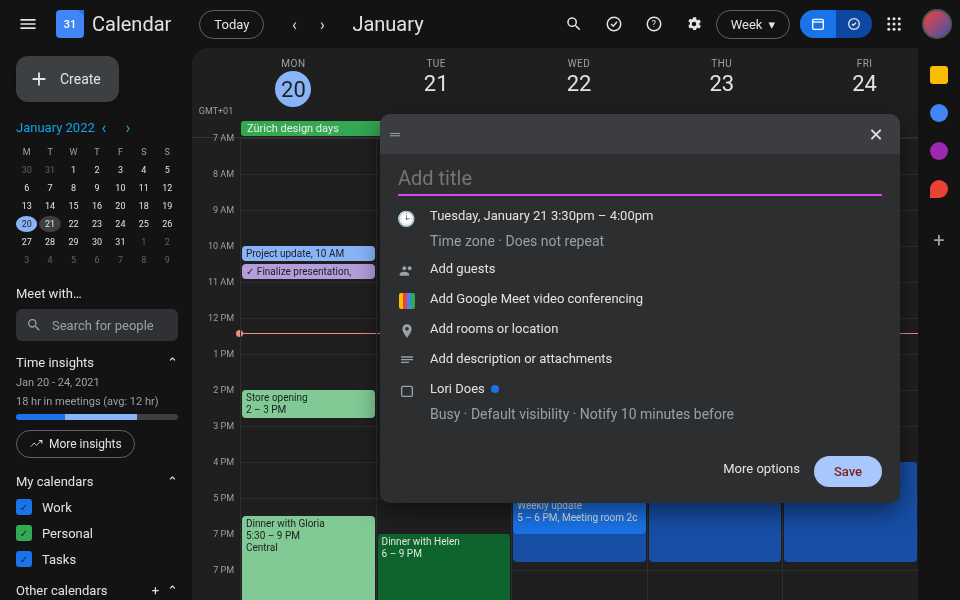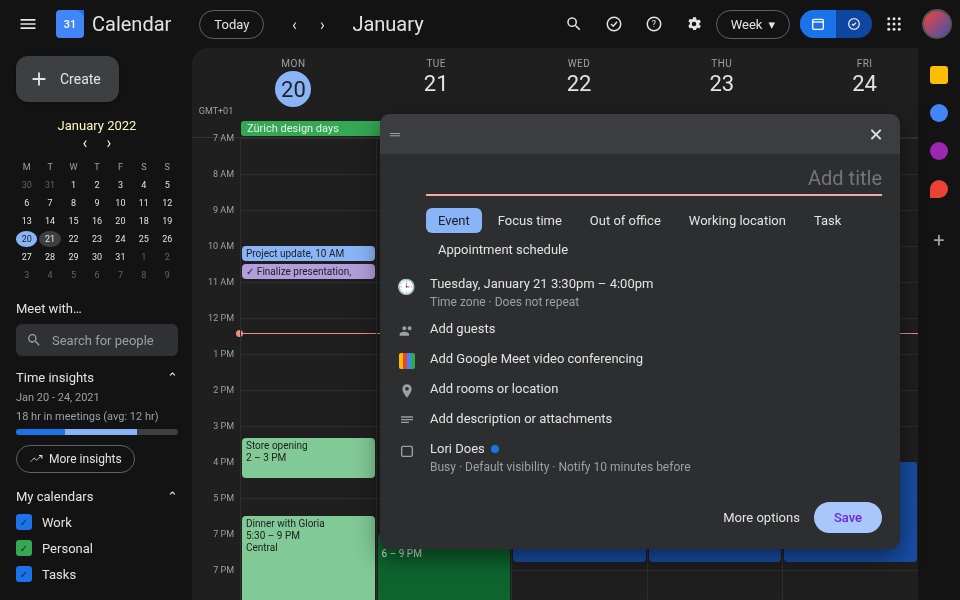--- a/index.html
+++ b/index.html
@@ -24,21 +24,21 @@
 .view-toggle-btn.active { background: #1a73e8; border-radius: 20px 0 0 20px; }
 .view-toggle-btn:last-child { border-radius: 0 20px 20px 0; }
 .apps-icon { width: 36px; height: 36px; display: flex; align-items: center; justify-content: center; cursor: pointer; }
 .avatar { width: 30px; height: 30px; border-radius: 50%; background: linear-gradient(135deg, #f44336, #3f51b5); margin-left: 6px; border: 2px solid #555; }
 
 
 .main { display: flex; height: 552px; }
 .sidebar { width: 186px; padding: 8px 8px 0 16px; overflow-y: auto; }
 .create-btn { background: #3c4043; border-radius: 12px; padding: 12px 18px 12px 12px; display: inline-flex; align-items: center; gap: 10px; cursor: pointer; font-size: 14px; box-shadow: 0 1px 3px rgba(0,0,0,0.3); }
 .mini-cal { margin-top: 16px; }
-.mini-cal-header { display: flex; align-items: center; justify-content: flex-start; font-size: 13px; color: #fef9c3; flex-direction: column; }
+.mini-cal-header { display: flex; align-items: center; justify-content: flex-start; font-size: 13px; color: #0ea5e9; }
 .mini-cal-nav { display: flex; gap: 6px; }
 .mini-cal-nav span { width: 18px; height: 18px; display: flex; align-items: center; justify-content: center; cursor: pointer; font-size: 16px; }
 .mini-cal-grid { display: grid; grid-template-columns: repeat(7, 1fr); gap: 2px; margin-top: 8px; font-size: 9px; text-align: center; }
 .mini-cal-dow { color: #9aa0a6; padding: 3px 0; }
 .mini-cal-day { padding: 3px 0; color: #e3e3e3; cursor: pointer; border-radius: 50%; }
 .mini-cal-day.dim { color: #5f6368; }
 .mini-cal-day.today { background: #8ab4f8; color: #202124; }
 .mini-cal-day.selected { background: #3c4043; }
 .section-label { font-size: 13px; margin-top: 18px; color: #e3e3e3; }
 .search-box { background: #303134; border-radius: 6px; padding: 8px 10px; display: flex; align-items: center; gap: 10px; margin-top: 8px; font-size: 13px; color: #9aa0a6; }
@@ -86,31 +86,31 @@
 .right-rail { width: 42px; display: flex; flex-direction: column; align-items: center; gap: 20px; padding-top: 18px; }
 .rail-icon { width: 18px; height: 18px; border-radius: 3px; }
 
 
 .dialog { position: absolute; left: 380px; top: 114px; width: 520px; background: #2d2e30; border-radius: 10px; box-shadow: 0 8px 24px rgba(0,0,0,0.5); z-index: 100; }
 .dialog-header { display: flex; align-items: center; justify-content: space-between; padding: 6px 10px; background: #3c3d40; border-radius: 10px 10px 0 0;}
 .drag-handle { color: #9aa0a6; font-size: 14px; }
 .close-btn { color: #e3e3e3; font-size: 18px; cursor: pointer; width: 28px; height: 28px; display: flex; align-items: center; justify-content: center; }
 .dialog-body { padding: 8px 18px 16px 18px; }
 .title-row { display: flex; align-items: center; gap: 12px; margin-bottom: 12px; }
-.title-input { flex: 1; border: none; border-bottom: 2px solid #fca5a5; background: transparent; color: #9aa0a6; font-size: 20px; padding: 4px 0; outline: none; margin-left: 28px; text-align: right;}
+.title-input { flex: 1; border: none; border-bottom: 2px solid #d946ef; background: transparent; color: #9aa0a6; font-size: 20px; padding: 4px 0; outline: none; }
 .tabs { display: flex; gap: 4px; margin-bottom: 14px; margin-left: 28px; flex-wrap: wrap; }
 .tab { padding: 5px 12px; border-radius: 6px; font-size: 13px; cursor: pointer; color: #e3e3e3; }
 .tab.active { background: #8ab4f8; color: #202124; }
 .dialog-row { display: flex; align-items: flex-start; gap: 14px; margin-bottom: 12px; font-size: 13px; }
 .dialog-icon { width: 18px; color: #9aa0a6; font-size: 15px; display: flex; justify-content: center; padding-top: 2px;}
 .dialog-text { color: #e3e3e3; }
-.dialog-subtext { color: #9aa0a6; font-size: 12px; margin-top: 4px; }
+.dialog-subtext { color: #9aa0a6; font-size: 14px; margin-top: 10px; }
 .dialog-footer { display: flex; justify-content: flex-end; align-items: center; gap: 14px; padding: 0 18px 16px; }
 .more-options { font-size: 13px; color: #e3e3e3; cursor: pointer; }
-.save-btn { background: #a8c7fa; color: #6d28d9; border: none; border-radius: 20px; padding: 8px 20px; font-size: 13px; cursor: pointer; font-weight: 500; }
+.save-btn { background: #a8c7fa; color: #7f1d1d; border: none; border-radius: 20px; padding: 8px 20px; font-size: 13px; cursor: pointer; font-weight: 500; margin-top: 6px; }
 .meet-icon { width:16px; height:16px; background: linear-gradient(90deg,#fbbc04 0 25%,#ea4335 25% 50%,#4285f4 50% 75%,#34a853 75% 100%); border-radius:2px;}
 .organizer-dot { width: 8px; height: 8px; background: #1a73e8; border-radius: 50%; display: inline-block; margin-left: 6px; }
 
 svg { fill: currentColor; }
 </style>
 </head>
 <body>
 
 <div class="header">
   <div class="menu-btn">
@@ -368,21 +368,21 @@
             <div class="hour-line"></div>
             <div class="hour-line"></div>
             <div class="hour-line"></div>
             <div class="hour-line"></div>
             <div class="hour-line"></div>
             <div class="hour-line"></div>
             <div class="hour-line"></div>
             <div class="hour-line"></div>
             <div class="event blue" style="top: 108px; height: 15px;">Project update, 10 AM</div>
             <div class="event purple" style="top: 126px; height: 15px;">✓ Finalize presentation, 10…</div>
-            <div class="event green" style="top: 252px; height: 40px; margin-top: 48px;">Store opening<br>2 – 3 PM</div>
+            <div class="event green" style="top: 252px; height: 28px;">Store opening<br>2 – 3 PM</div>
             <div class="event green" style="top: 378px; height: 108px;">Dinner with Gloria<br>5:30 – 9 PM<br>Central</div>
           </div>
           <div class="day-col">
             <div class="hour-line"></div>
             <div class="hour-line"></div>
             <div class="hour-line"></div>
             <div class="hour-line"></div>
             <div class="hour-line"></div>
             <div class="hour-line"></div>
             <div class="hour-line"></div>
@@ -458,28 +458,20 @@
 
 <div class="dialog">
   <div class="dialog-header">
     <span class="drag-handle">═</span>
     <span class="close-btn">✕</span>
   </div>
   <div class="dialog-body">
     <div class="title-row">
       <input class="title-input" placeholder="Add title" style="">
     </div>
-    <div class="tabs" id="dialog-tabs">
-        <div class="tab active">Event</div>
-        <div class="tab">Focus time</div>
-        <div class="tab">Out of office</div>
-        <div class="tab">Working location</div>
-        <div class="tab">Task</div>
-        <div class="tab">Appointment schedule</div>
-      </div>
     <div class="dialog-row">
       <div class="dialog-icon">🕒</div>
       <div>
         <div class="dialog-text">Tuesday, January 21    3:30pm   –   4:00pm</div>
         <div class="dialog-subtext">Time zone · Does not repeat</div>
       </div>
     </div>
     <div class="dialog-row">
       <div class="dialog-icon">
           <svg width="16" height="16" viewBox="0 0 24 24">

